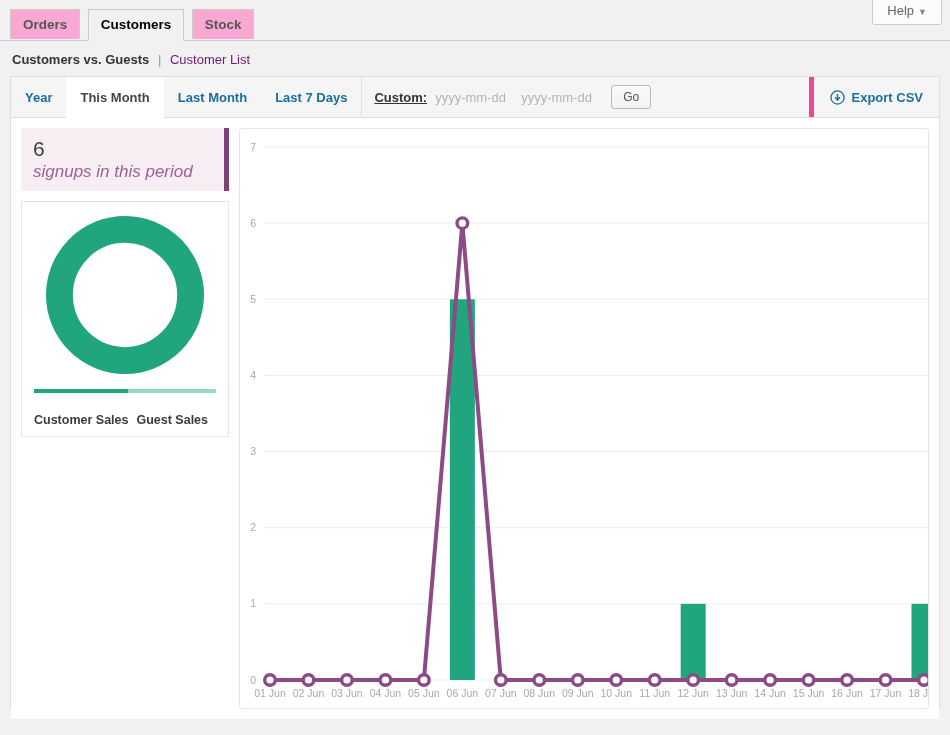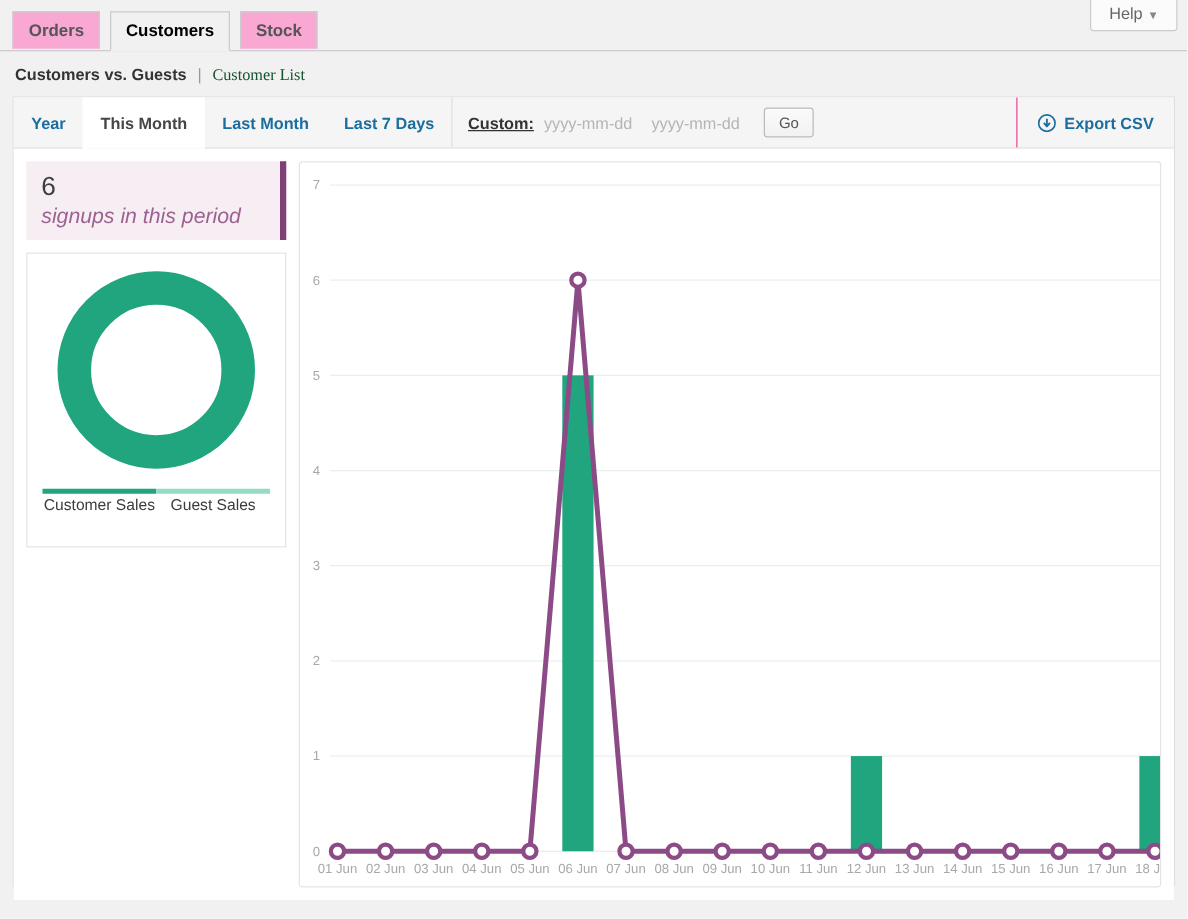--- a/index.html
+++ b/index.html
@@ -52,21 +52,21 @@
   }
   .help-caret { font-size: 9px; color: #888; margin-left: 4px; }
 
   
   .breadcrumb {
     padding: 11px 10px 9px 12px;
     font-size: 13px;
   }
   .breadcrumb .current { font-weight: bold; color: #333; }
   .breadcrumb .sep { color: #999; margin: 0 5px; }
-  .breadcrumb a { color: #14532d; text-decoration: none; cursor: pointer; font-family: Liberation Serif, serif; }
+  .breadcrumb a { color: #701a75; text-decoration: none; cursor: pointer; }
 
   
   .panel {
     margin: 0 10px;
     background: #fff;
     border: 1px solid #dedede;
     height: 632px;
   }
 
   
@@ -120,21 +120,21 @@
     background: linear-gradient(#fafafa, #f2f2f2);
     border: 1px solid #bbb;
     border-radius: 3px;
     cursor: pointer;
   }
   .export-csv {
     margin-left: auto;
     display: flex;
     align-items: center;
     gap: 6px;
-    border-left: 1px solid #ec4899;
+    border-left: 5px solid #ec4899;
     padding: 0 16px;
     font-weight: bold;
     color: #1a6d9e;
     cursor: pointer;
     text-decoration: none;
   }
 
   
   .content {
     display: flex;
@@ -162,25 +162,26 @@
     padding: 12px 12px 10px 12px;
     display: flex;
     flex-direction: column;
     align-items: center;
   }
   .donut-wrap { flex: none; }
   .donut-legend { display: flex; width: 100%; margin-top: 9px; }
   .legend-item {
     flex: 1;
     border-top: 4px solid #ccc;
-    padding-top: 2px;
+    padding-top: 20px;
     text-align: center;
     font-size: 12.5px;
     color: #3c3c3c;
     white-space: nowrap;
+    font-weight: bold;
   }
 
   .chart-panel {
     flex: 1;
     border: 1px solid #e5e5e5;
     border-radius: 3px;
     overflow: hidden;
   }
   .chart-panel svg { display: block; width: 100%; height: 100%; }
 </style>

